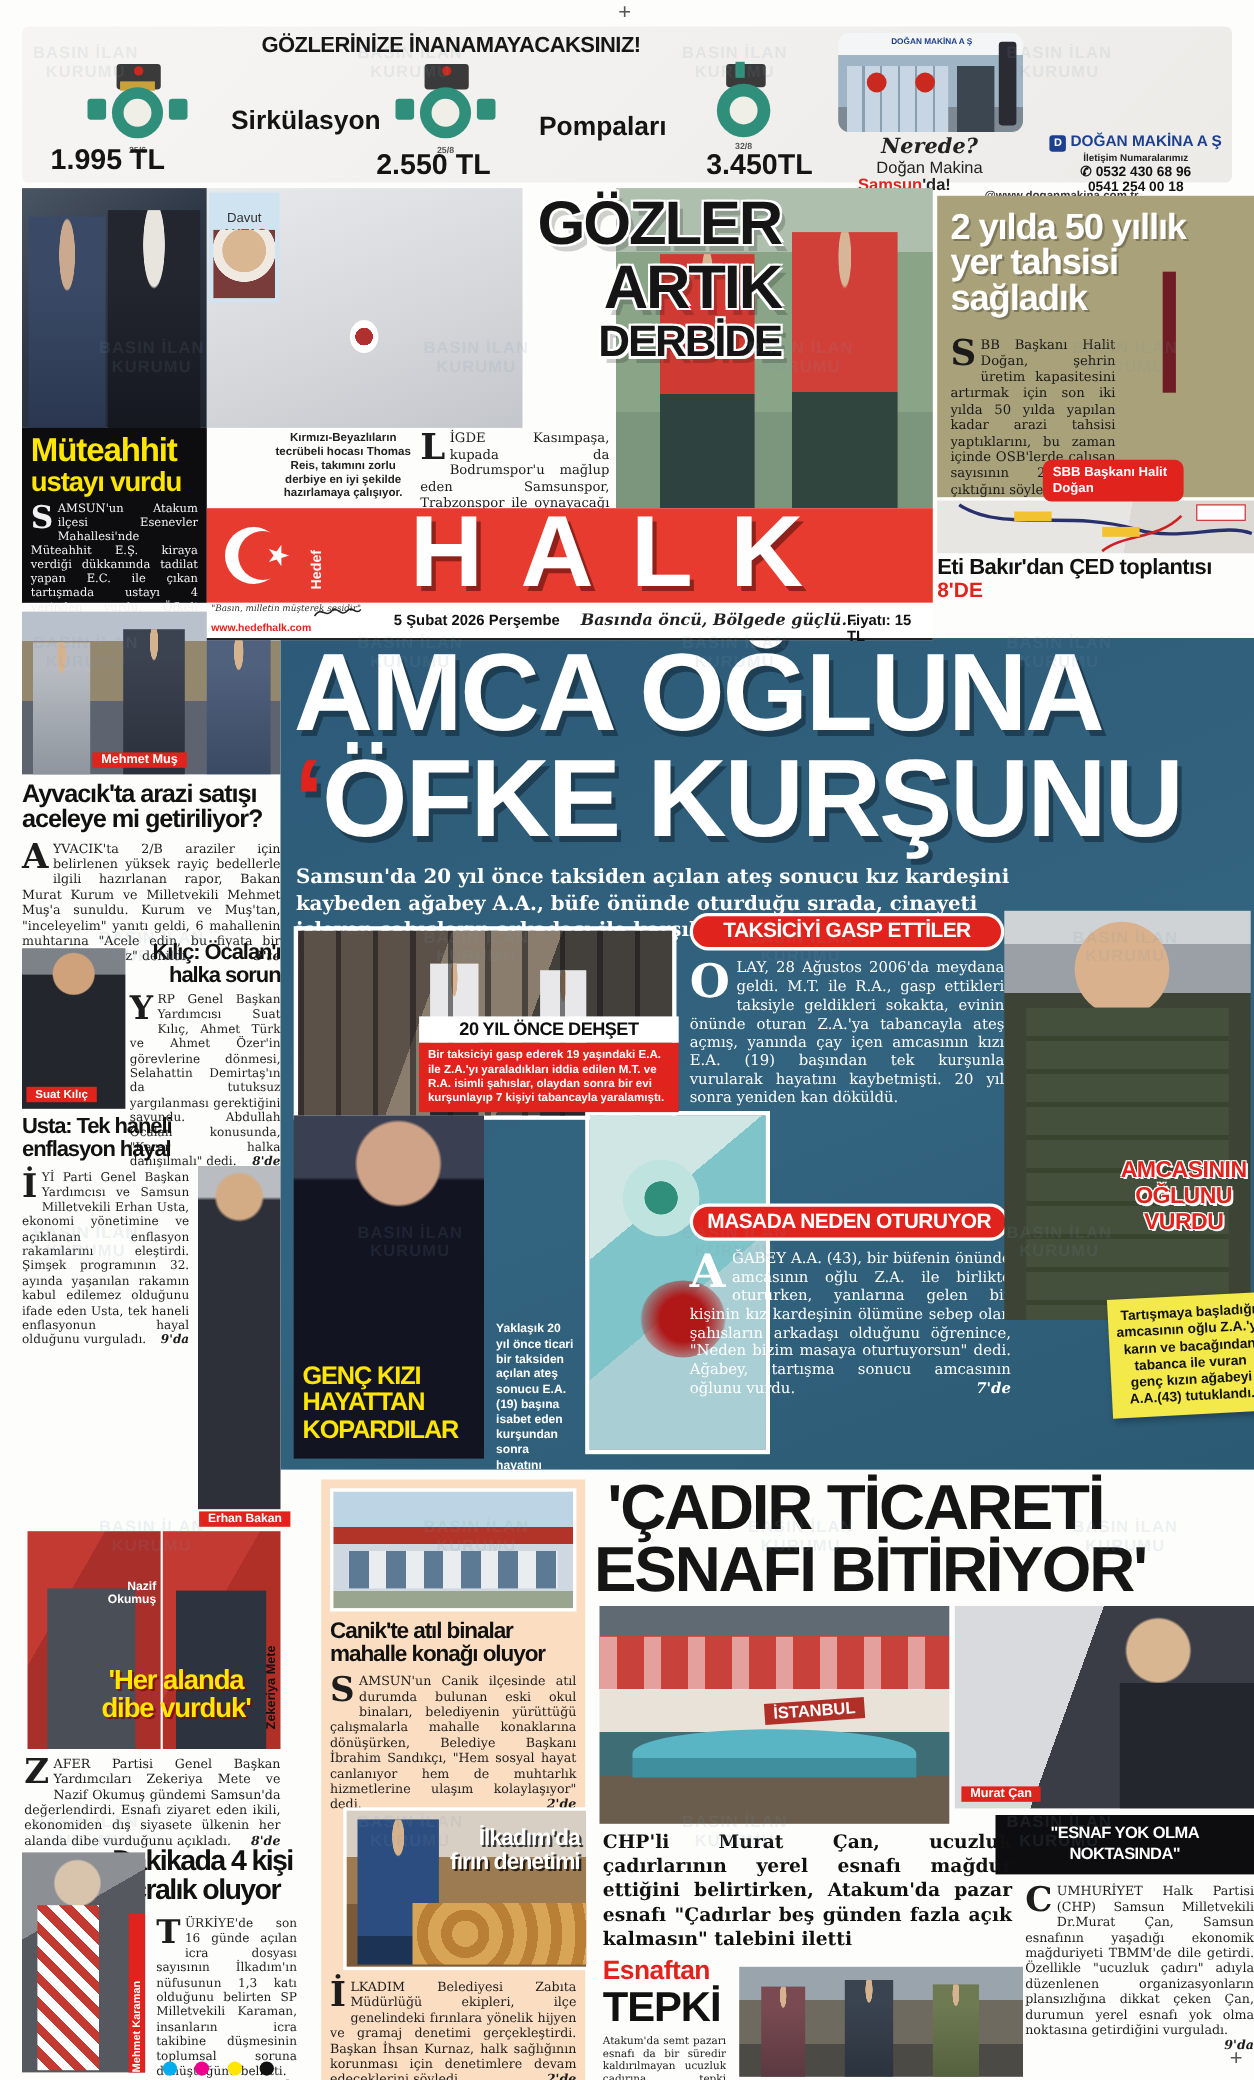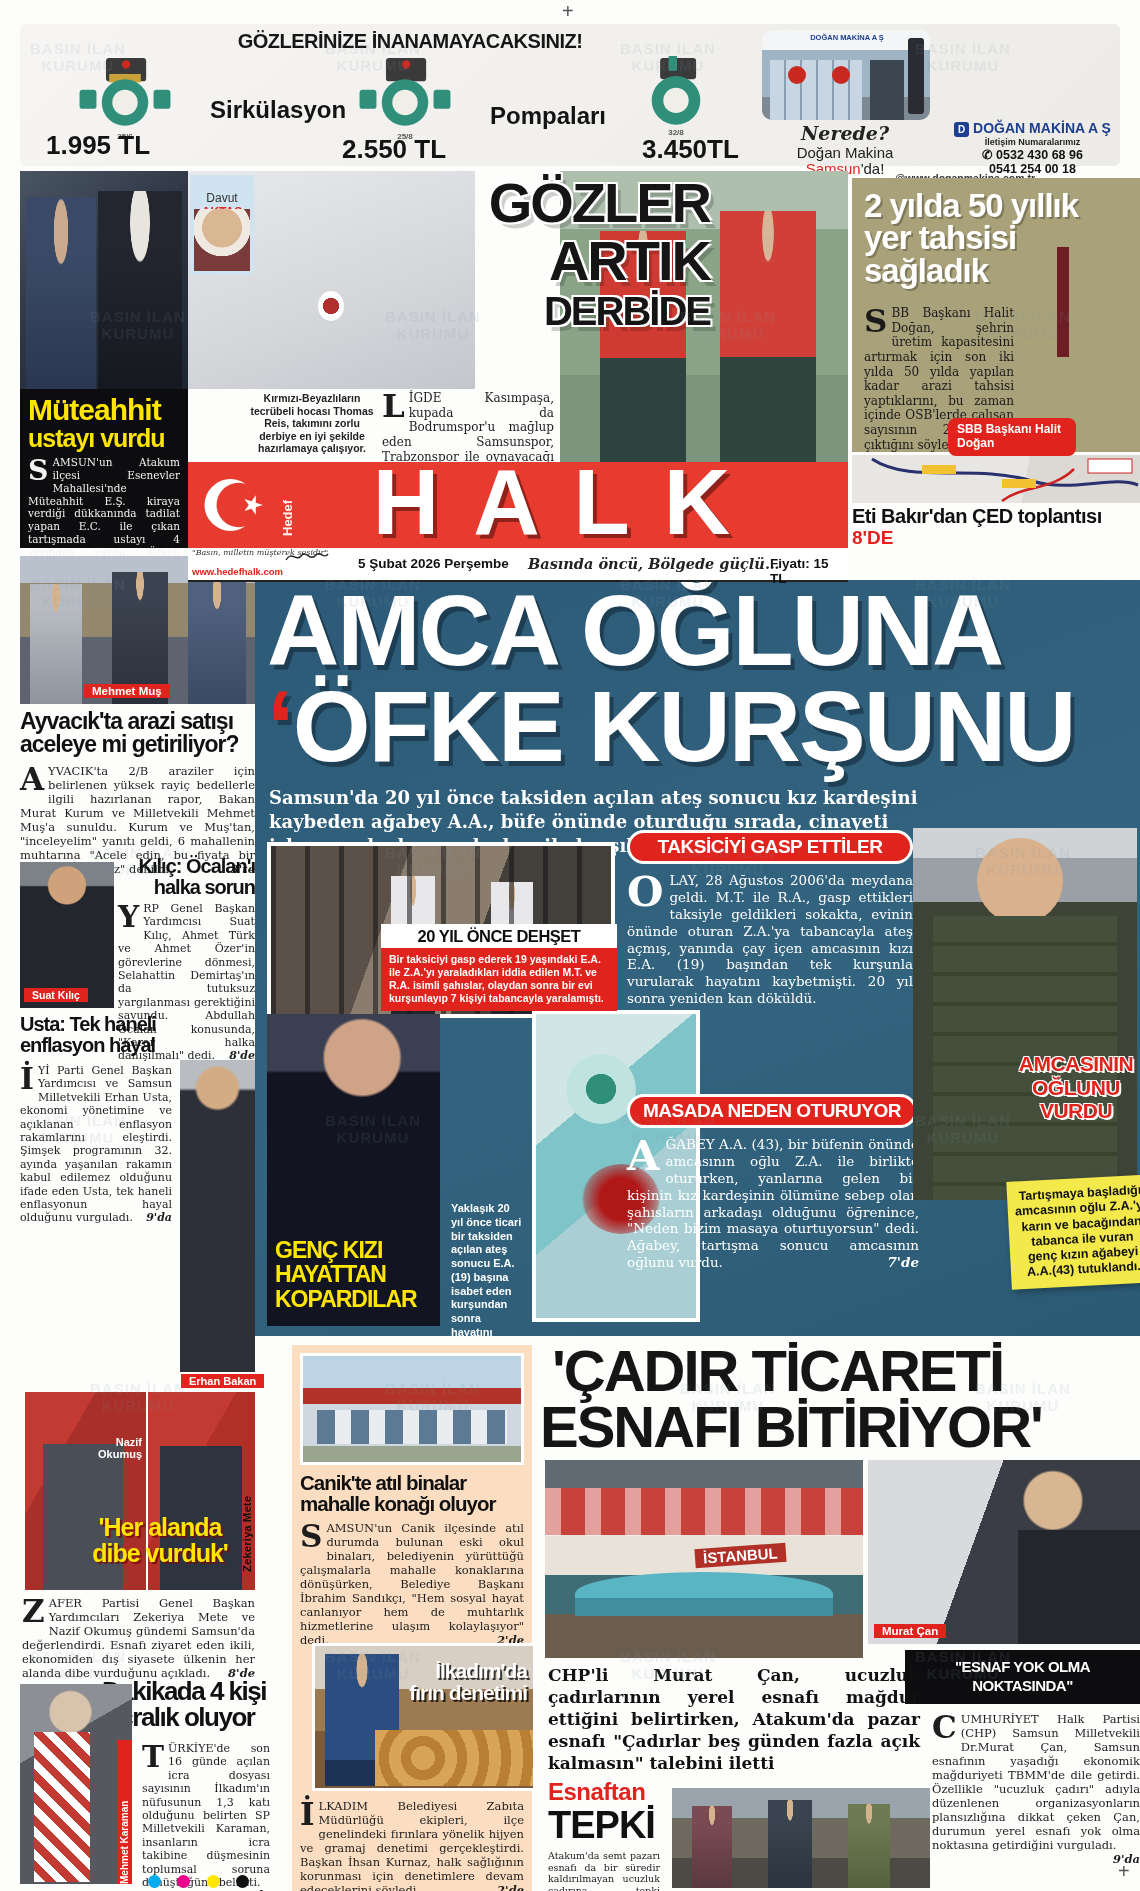--- a/index.html
+++ b/index.html
@@ -132,21 +132,21 @@
     <div class="ph" style="left:742px;top:6px;width:168px;height:90px;border-radius:10px;background:linear-gradient(#f3f5f7 0 22%,#9fb4c4 22% 75%,#7d8a94 75%)">
       <div class="abs hl" style="left:30px;top:3px;width:110px;font-size:7.5px;color:#1d3f8f;text-align:center">DOĞAN MAKİNA A Ş</div>
       <div class="abs" style="left:108px;top:30px;width:34px;height:60px;background:#3c4650"></div>
       <div class="abs" style="left:8px;top:30px;width:92px;height:60px;background:repeating-linear-gradient(90deg,#c7d6e2 0 14px,#88a0b2 14px 16px)"></div>
       <div class="abs" style="left:26px;top:36px;width:18px;height:18px;border-radius:50%;background:#c9291f"></div>
       <div class="abs" style="left:70px;top:36px;width:18px;height:18px;border-radius:50%;background:#c9291f"></div>
       <div class="abs" style="left:146px;top:8px;width:16px;height:76px;background:#2b2b33;border-radius:3px"></div>
     </div>
     <div class="abs serif" style="left:760px;top:98px;width:130px;text-align:center;font-size:19px;font-style:italic;font-weight:bold;color:#222">Nerede?</div>
     <div class="abs" style="left:760px;top:120px;width:130px;text-align:center;font-size:15px;color:#222">Doğan Makina</div>
-    <div class="abs" style="left:760px;top:136px;width:130px;text-align:center;font-size:15px;font-weight:normal">
+    <div class="abs" style="left:760px;top:136px;width:130px;font-size:15px;font-weight:bold">
       <span style="color:#e0231c">Samsun</span><span style="color:#222">'da!</span>
     </div>
 
     <div class="abs" style="left:920px;top:96px;width:185px;text-align:center">
       <div style="font-size:14px;font-weight:bold;color:#1d3f8f">
         <span style="display:inline-block;width:15px;height:15px;background:#1d3f8f;color:#fff;border-radius:3px;font-size:10px;line-height:15px">D</span>
         <span>DOĞAN MAKİNA A Ş</span>
       </div>
       <div style="font-size:9px;font-weight:bold;color:#222">İletişim Numaralarımız</div>
       <div style="font-size:12.5px;font-weight:bold;color:#111"><span>✆ </span><span>0532 430 68 96</span></div>

